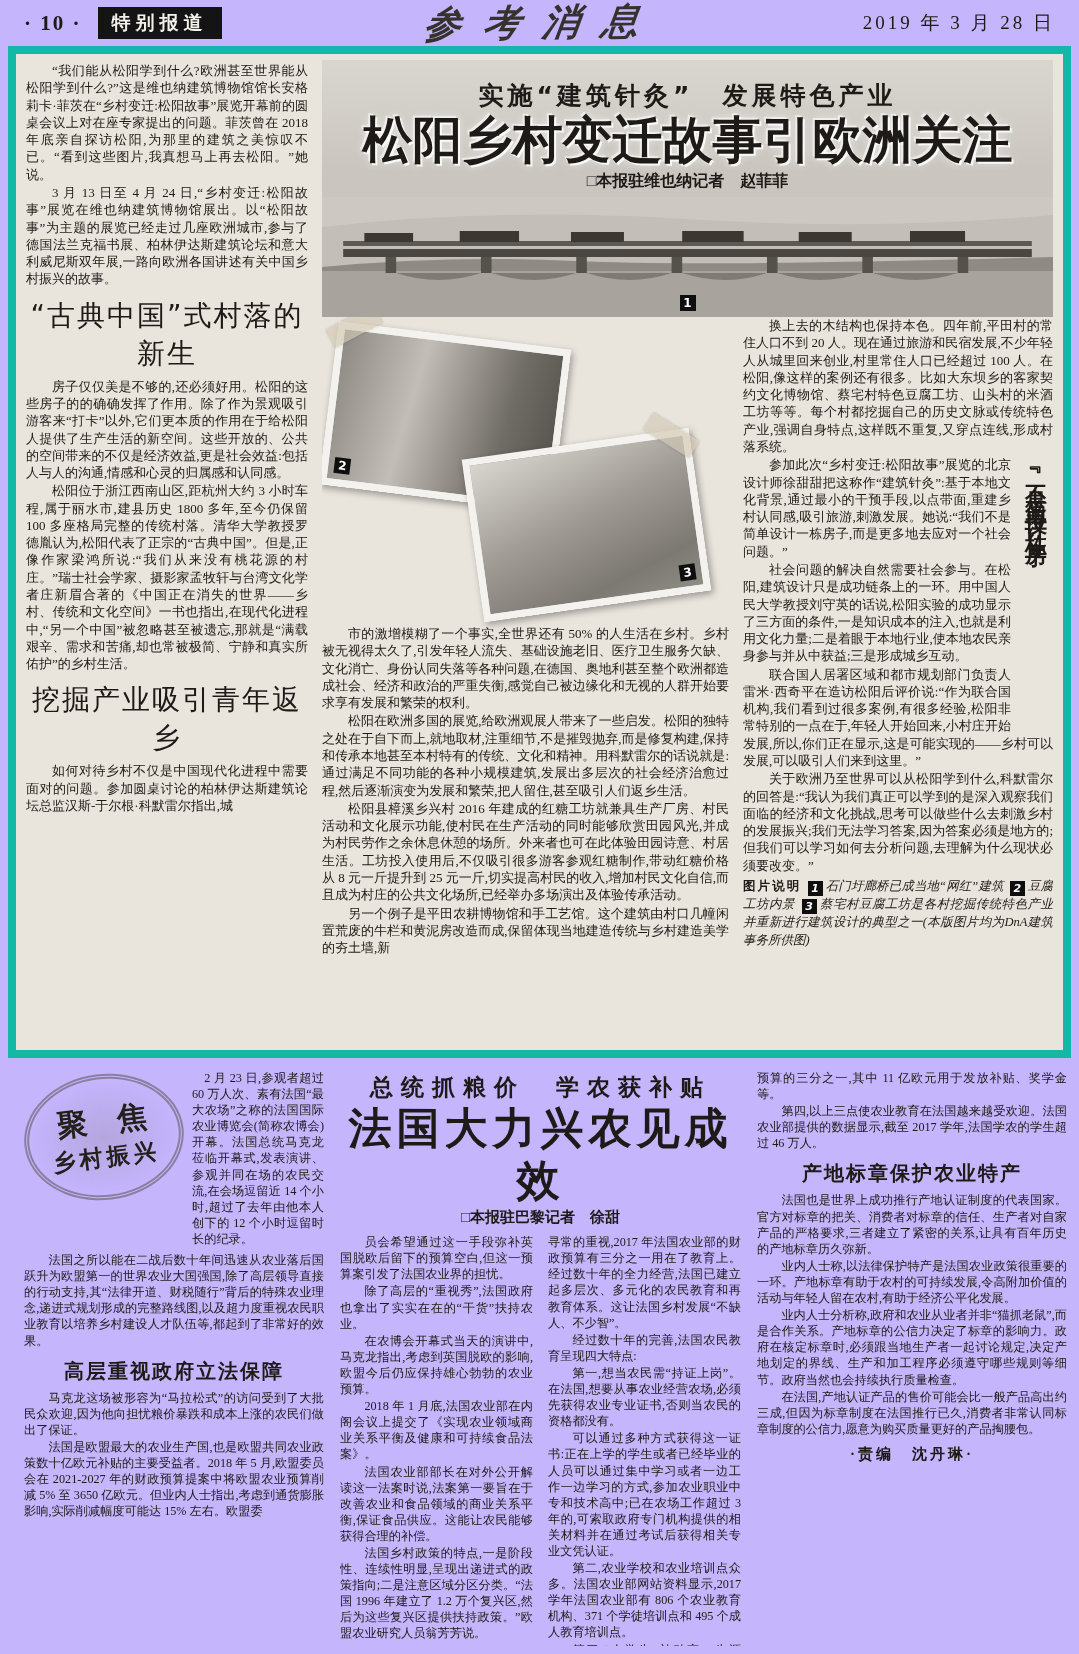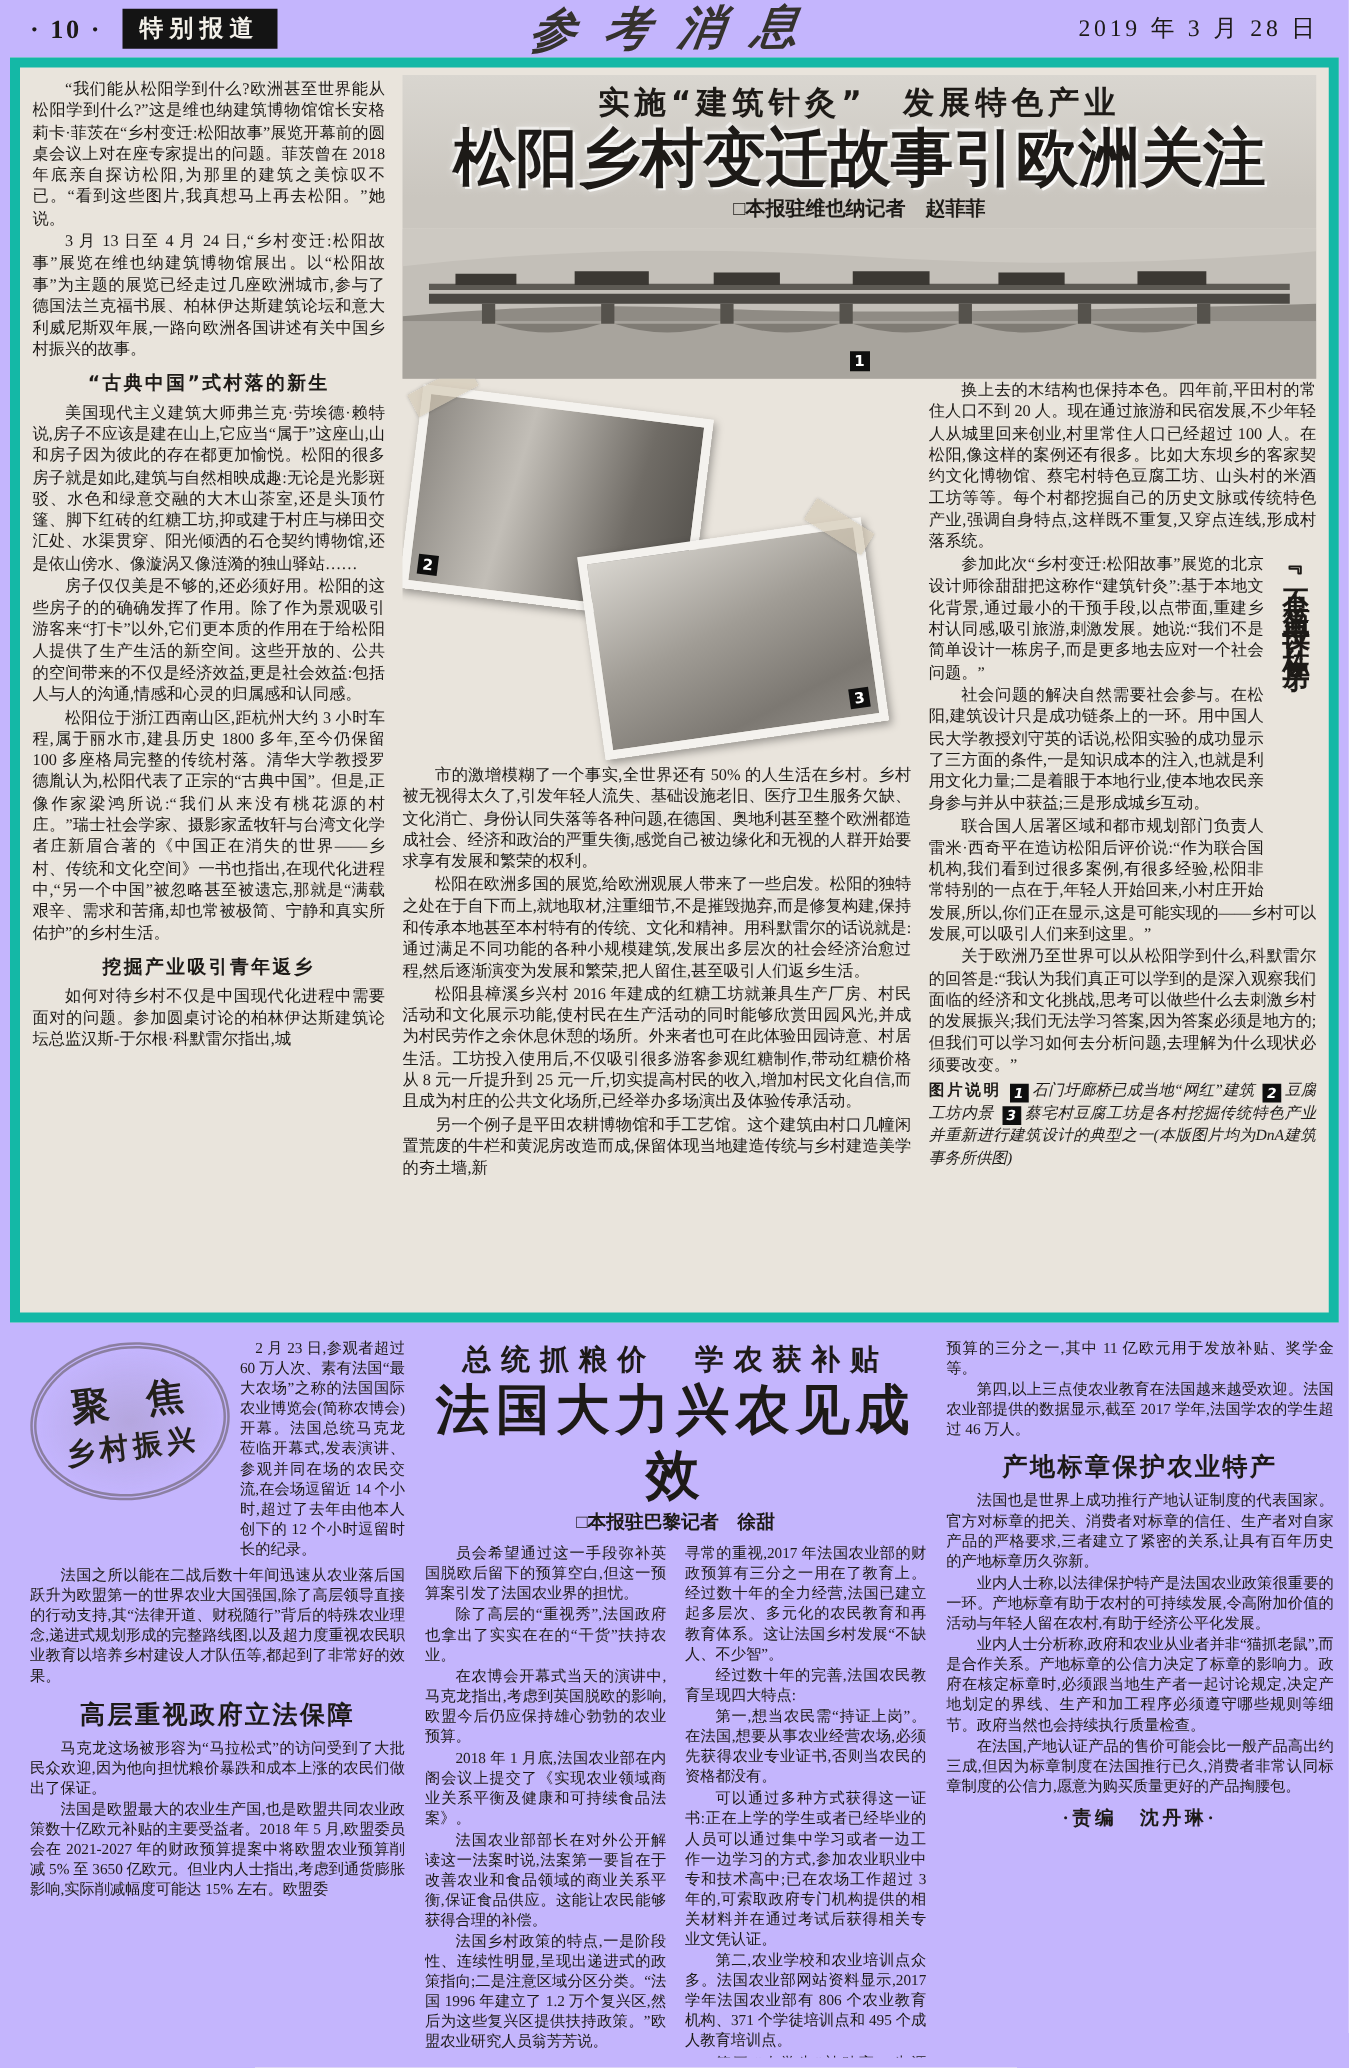--- a/index.html
+++ b/index.html
@@ -14,33 +14,33 @@
       letter-spacing:22px;color:#35322d;transform:skewX(-8deg) rotate(-1deg);
       font-family:"DejaVu Serif",serif;}
   .date{font-size:19px;letter-spacing:3px;}
   
   .mainbox{margin:0 8px;border:8px solid #14b8a6;background:#e9e4dc;height:1012px;
       box-sizing:border-box;padding:6px 10px;display:grid;
       grid-template-columns:282px 1fr 310px;grid-template-rows:auto auto 1fr;
       column-gap:14px;overflow:hidden;}
   .col-left{grid-column:1;grid-row:1/4;overflow:hidden;padding-top:2px;}
   .art-header{grid-column:2/4;grid-row:1;text-align:center;
-      background:linear-gradient(#d9d6d0 0%,#cac6bf 80%);padding:5px 6px 0;}
+      background:linear-gradient(#d9d6d0 0%,#cac6bf 80%);padding:19px 6px 0;}
   .kicker{font-size:25px;font-weight:900;letter-spacing:4px;font-family:"DejaVu Sans",sans-serif;}
   .headline{font-size:50px;font-weight:900;line-height:1.12;font-family:"DejaVu Sans",sans-serif;
       text-shadow:2px 2px 0 rgba(255,255,255,.85),-2px -2px 0 rgba(255,255,255,.55),0 0 8px rgba(255,255,255,.7);
       white-space:nowrap;}
   .byline{font-size:16px;padding:3px 0 5px;font-weight:bold;}
   .bridge{grid-column:2/4;grid-row:2;height:120px;position:relative;overflow:hidden;
       background:linear-gradient(#cfccc6 0%,#bdb9b2 55%,#a9a59e 100%);}
   .bridge svg{width:100%;height:100%;display:block;}
   .col-center{grid-column:2;grid-row:3;overflow:hidden;padding-top:6px;}
   .col-right{grid-column:3;grid-row:3;overflow:hidden;padding-top:0;}
   .p{font-size:13px;line-height:1.33;text-align:justify;text-indent:2em;margin:0 0 1px;}
-  .subhead{text-align:center;font-weight:700;font-size:15px;letter-spacing:2px;
+  .subhead{text-align:center;font-weight:400;font-size:28px;letter-spacing:2px;
       font-family:"DejaVu Sans",sans-serif;margin:9px 0 5px;}
   .photos{position:relative;height:292px;margin:2px 0 8px;}
   .photo{position:absolute;background:#b9b5ae;border:7px solid #f4f2ee;
       box-shadow:2px 3px 7px rgba(0,0,0,.35);}
   .photo-a{left:6px;top:10px;width:220px;height:150px;transform:rotate(7deg);
       background:linear-gradient(100deg,#8d8983 0%,#c2beb7 35%,#706c66 75%,#55524d 100%);}
   .photo-b{left:150px;top:118px;width:215px;height:150px;transform:rotate(-8deg);
       background:linear-gradient(160deg,#d8d5cf 0%,#a09c95 45%,#7c7872 80%,#8f8b85 100%);}
   .tape{position:absolute;width:54px;height:20px;background:rgba(210,200,180,.65);
       box-shadow:0 0 3px rgba(0,0,0,.2);}
@@ -92,21 +92,20 @@
     <span class="masthead">参考消息</span>
     <span class="date">2019 年 3 月 28 日</span>
   </div>
 
   <div class="mainbox">
 
     <div class="col-left">
       <p class="p">“我们能从松阳学到什么?欧洲甚至世界能从松阳学到什么?”这是维也纳建筑博物馆馆长安格莉卡·菲茨在“乡村变迁:松阳故事”展览开幕前的圆桌会议上对在座专家提出的问题。菲茨曾在 2018 年底亲自探访松阳,为那里的建筑之美惊叹不已。“看到这些图片,我真想马上再去松阳。”她说。</p>
       <p class="p">3 月 13 日至 4 月 24 日,“乡村变迁:松阳故事”展览在维也纳建筑博物馆展出。以“松阳故事”为主题的展览已经走过几座欧洲城市,参与了德国法兰克福书展、柏林伊达斯建筑论坛和意大利威尼斯双年展,一路向欧洲各国讲述有关中国乡村振兴的故事。</p>
       <div class="subhead">“古典中国”式村落的新生</div>
-      <p class="p">美国现代主义建筑大师弗兰克·劳埃德·赖特说,房子不应该是建在山上,它应当“属于”这座山,山和房子因为彼此的存在都更加愉悦。松阳的很多房子就是如此,建筑与自然相映成趣:无论是光影斑驳、水色和绿意交融的大木山茶室,还是头顶竹篷、脚下红砖的红糖工坊,抑或建于村庄与梯田交汇处、水渠贯穿、阳光倾洒的石仓契约博物馆,还是依山傍水、像漩涡又像涟漪的独山驿站……</p>
       <p class="p">房子仅仅美是不够的,还必须好用。松阳的这些房子的的确确发挥了作用。除了作为景观吸引游客来“打卡”以外,它们更本质的作用在于给松阳人提供了生产生活的新空间。这些开放的、公共的空间带来的不仅是经济效益,更是社会效益:包括人与人的沟通,情感和心灵的归属感和认同感。</p>
       <p class="p">松阳位于浙江西南山区,距杭州大约 3 小时车程,属于丽水市,建县历史 1800 多年,至今仍保留 100 多座格局完整的传统村落。清华大学教授罗德胤认为,松阳代表了正宗的“古典中国”。但是,正像作家梁鸿所说:“我们从来没有桃花源的村庄。”瑞士社会学家、摄影家孟牧轩与台湾文化学者庄新眉合著的《中国正在消失的世界——乡村、传统和文化空间》一书也指出,在现代化进程中,“另一个中国”被忽略甚至被遗忘,那就是“满载艰辛、需求和苦痛,却也常被极简、宁静和真实所佑护”的乡村生活。</p>
       <div class="subhead">挖掘产业吸引青年返乡</div>
       <p class="p">如何对待乡村不仅是中国现代化进程中需要面对的问题。参加圆桌讨论的柏林伊达斯建筑论坛总监汉斯-于尔根·科默雷尔指出,城</p>
     </div>
 
     <div class="art-header">
       <div class="kicker">实施“建筑针灸”　发展特色产业</div>
       <div class="headline">松阳乡村变迁故事引欧洲关注</div>
       <div class="byline">□本报驻维也纳记者　赵菲菲</div>

